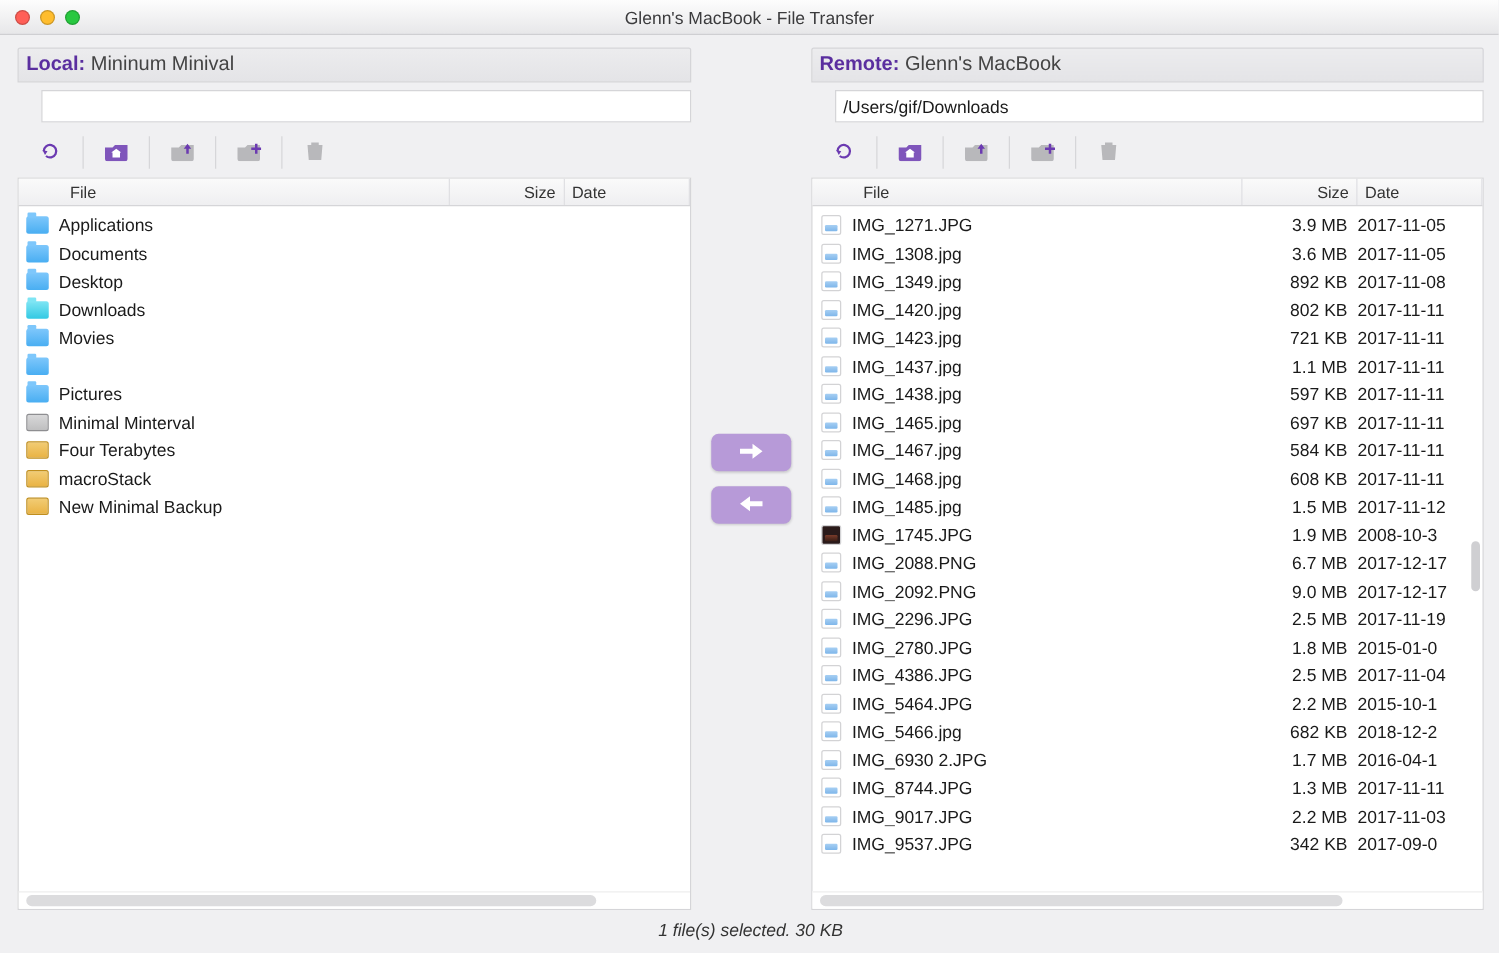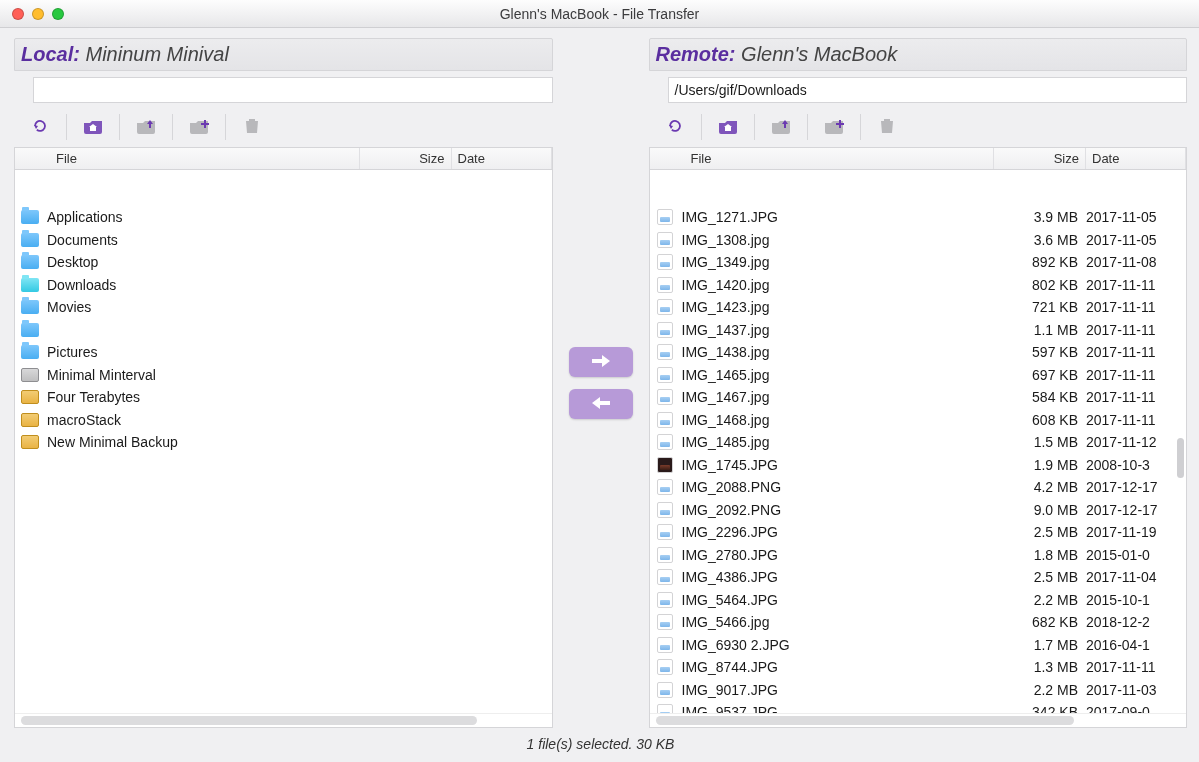--- a/index.html
+++ b/index.html
@@ -12,39 +12,39 @@
   .dot { width:12px; height:12px; border-radius:50%; border:0.5px solid rgba(0,0,0,0.2);}
   .dot.r{background:#ff5f57}.dot.y{background:#ffbd2e}.dot.g{background:#28c840}
   .title { position:absolute; left:0; right:0; text-align:center; font-size:14px; color:#3b3b3d; pointer-events:none;}
 
   .outer { padding:10px 12px 8px 14px; display:flex; flex-direction:column; height:calc(762px - 28px);}
 
   .panes { flex:1; display:flex; gap:8px; min-height:0;}
   .pane { flex:1; display:flex; flex-direction:column; min-width:0;}
   .mid { width:80px; display:flex; flex-direction:column; align-items:center; justify-content:center; gap:12px;}
 
-  .pane-header { background:linear-gradient(#ececee,#e4e4e7); border:1px solid #d5d5d8; border-radius:2px 2px 0 0; padding:4px 6px; font-size:20px;font-style:italic;}
+  .pane-header { background:linear-gradient(#ececee,#e4e4e7); border:1px solid #d5d5d8; border-radius:2px 2px 0 0; padding:4px 6px; font-size:16px;}
   .pane-header .lbl{color:#5a2e9f; font-weight:600;}
   .pane-header .val{color:#444;}
 
   .pathbox { margin-top:6px; background:#fff; border:1px solid #d5d5d8; height:26px; display:flex; align-items:center; padding:0 6px; font-size:14px; color:#1a1a1a;margin-left:19px;}
   .pathbox.empty { color:#888;}
 
   .toolbar { margin-top:6px; height:36px; display:flex; align-items:center; gap:0; padding:0 2px;}
   .tbtn { width:48px; height:30px; display:flex; align-items:center; justify-content:center; color:#6b3ab1; position:relative;}
   .tbtn.disabled{color:#b8b8bb;}
   .sep { width:1px; height:26px; background:#d6d6d9; margin:0 2px;}
 
   .listbox { flex:1; margin-top:2px; border:1px solid #d5d5d8; background:#fff; display:flex; flex-direction:column; min-height:0;}
   .cols { display:flex; background:linear-gradient(#fafafa,#efeff1); border-bottom:1px solid #d5d5d8; font-size:13px; color:#333; height:22px;}
   .col { padding:3px 6px; border-right:1px solid #e0e0e3;}
   .col.file{flex:1;margin-left:35px;}
   .col.size{width:92px; text-align:right;}
   .col.date{width:100px;}
-  .rows { flex:1; overflow:hidden; padding-top:4px;margin-top:32px;}
+  .rows { flex:1; overflow:hidden; padding-top:4px;}
   .row { display:flex; align-items:center; height:22.5px; padding-left:6px; font-size:14px;}
   .fico { width:18px; height:16px; margin-right:8px; flex-shrink:0; display:flex; align-items:center; justify-content:center;}
   .fname{flex:1; white-space:nowrap; overflow:hidden; text-overflow:ellipsis;}
   .fsize{width:92px; text-align:right; padding-right:8px; white-space:nowrap;}
   .fdate{width:100px; white-space:nowrap; overflow:hidden;}
   .hscroll{height:14px; background:#fff; border-top:1px solid #eee; position:relative;}
   .hscroll .thumb{position:absolute; left:6px; top:2px; height:9px; background:#dcdcde; border-radius:5px;}
 
   .xferbtn{ width:64px; height:30px; background:#b79ad8; border-radius:6px; display:flex; align-items:center; justify-content:center; box-shadow:0 1px 2px rgba(0,0,0,0.15);}
   .xferbtn svg{fill:#fff;}
@@ -356,21 +356,21 @@
               </span>
               <span class="fname">IMG_1745.JPG</span>
               <span class="fsize">1.9 MB</span>
               <span class="fdate">2008-10-3</span>
             </div>
             <div class="row">
               <span class="fico">
                 <div class="imgico"></div>
               </span>
               <span class="fname">IMG_2088.PNG</span>
-              <span class="fsize">4.2 MB</span>
+              <span class="fsize">6.7 MB</span>
               <span class="fdate">2017-12-17</span>
             </div>
             <div class="row">
               <span class="fico">
                 <div class="imgico"></div>
               </span>
               <span class="fname">IMG_2092.PNG</span>
               <span class="fsize">9.0 MB</span>
               <span class="fdate">2017-12-17</span>
             </div>

